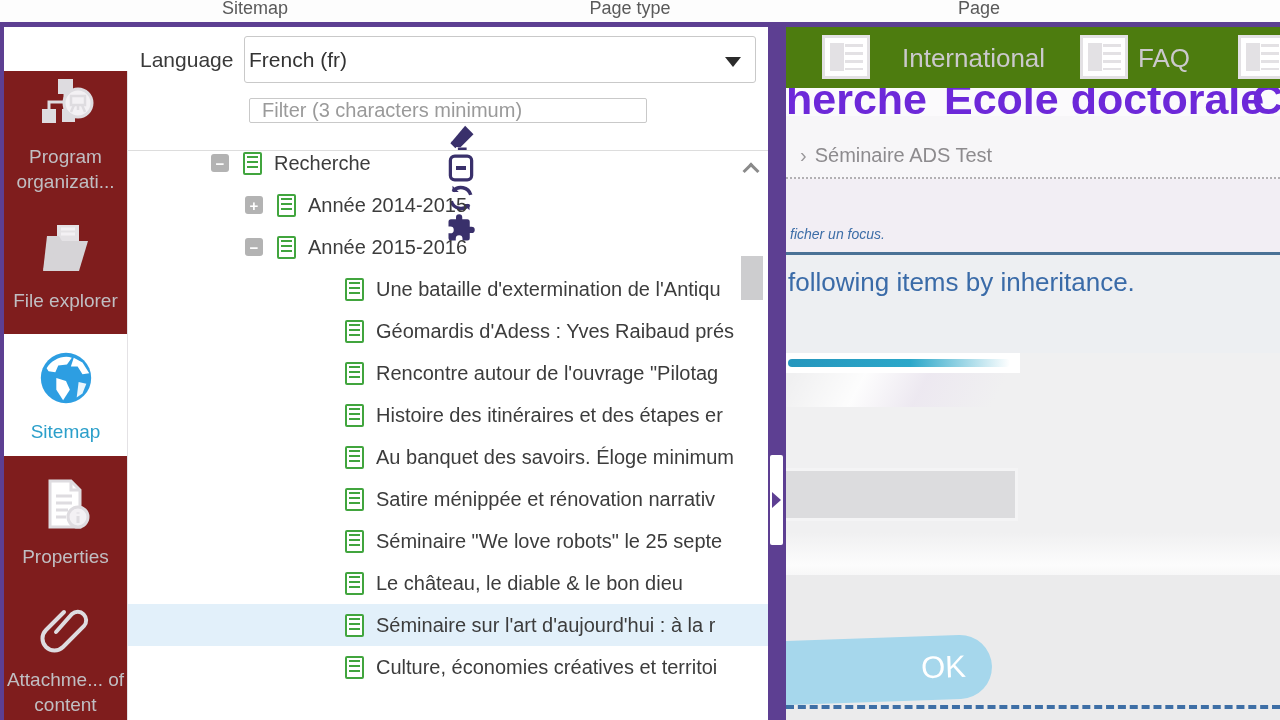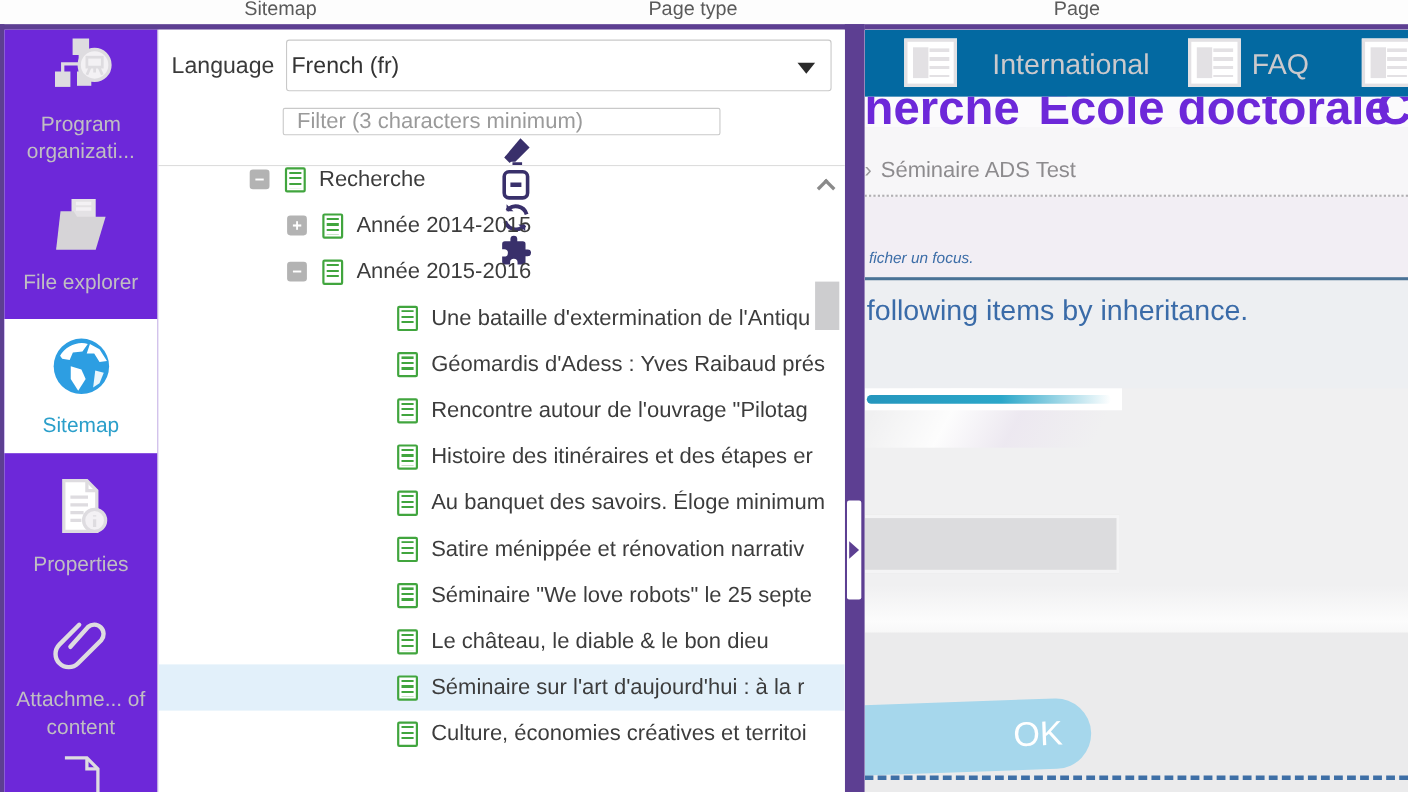--- a/index.html
+++ b/index.html
@@ -8,30 +8,30 @@
 
   
   #top-strip { position:absolute; left:0; top:0; width:1280px; height:22px; background:#fdfdfd; }
   #top-strip span { position:absolute; top:-2px; transform:translateX(-50%); font-size:18px; color:#5a5a5a; white-space:nowrap; }
   #purple-top { position:absolute; left:0; top:22px; width:1280px; height:5px; background:#5d3f92; }
 
   
   #bg-area { position:absolute; left:786px; top:27px; right:0; bottom:0; background:#f0f0f1; overflow:hidden; }
   #bg-deco { position:absolute; left:-70px; top:40px; width:620px; height:340px;
              background:linear-gradient(118deg, rgba(255,255,255,0) 30%, rgba(255,255,255,.85) 39%, rgba(234,226,240,.55) 47%, rgba(255,255,255,0) 57%); }
-  .tabs-row { position:absolute; left:0; top:0; right:0; height:61px; background:#0369a1;text-decoration:underline; }
+  .tabs-row { position:absolute; left:0; top:0; right:0; height:61px; background:#4d7c0f;text-decoration:underline; }
   .ptab-icon { position:absolute; top:8px; width:48px; height:44px; border:3px solid #e3e1e4; background:#fff; }
   .ptab-icon::before { content:""; position:absolute; left:5px; top:5px; width:14px; height:28px; background:#e3e1e4; }
   .ptab-icon::after  { content:""; position:absolute; right:4px; top:6px; width:18px; height:26px;
                        background:repeating-linear-gradient(#e3e1e4 0 3px, transparent 3px 8px); }
   .ptab-label { position:absolute; top:16px; font-size:26px; color:#cbc9cc; white-space:nowrap; }
   .big-heading { position:absolute; left:0; top:61px; right:0; height:28px; background:#fbfafc; overflow:hidden; }
   .big-heading span { position:absolute; top:-13px; font-size:43px; font-weight:bold; color:#6d28d9; white-space:nowrap; }
   .crumb-zone { position:absolute; left:0; top:89px; right:0; height:63px; background:#f7f6f8; border-bottom:2px dotted #b2b0b3; }
-  .crumb-zone .crumb { position:absolute; left:0; top:28px; font-size:20px; color:#8d8b8e; white-space:nowrap; }
+  .crumb-zone .crumb { position:absolute; left:14px; top:28px; font-size:20px; color:#8d8b8e; white-space:nowrap; }
   .crumb .chev { margin-right:8px; color:#9a989b; }
   .focus-zone { position:absolute; left:0; top:152px; right:0; height:73px; background:#f2eef4; }
   .focus-zone .txt { position:absolute; left:4px; bottom:10px; font-size:14px; font-style:italic; color:#3c6da7; white-space:nowrap; }
   .blue-line { position:absolute; left:0; top:225px; right:0; height:3px; background:#4a7296; }
   .inherit-zone { position:absolute; left:0; top:228px; right:0; height:98px; background:#edeff2; }
   .inherit-zone .txt { position:absolute; left:2px; top:12px; font-size:26px; color:#3a6ba8; white-space:nowrap; }
   .teal-strip { position:absolute; left:0; top:326px; width:234px; height:20px; background:#fff; }
   .teal-strip::before { content:""; position:absolute; left:2px; top:6px; width:222px; height:8px; border-radius:4px;
                         background:linear-gradient(to right, #2596bd, #2ba7c9 55%, rgba(43,167,201,0)); }
   .gray-box { position:absolute; left:-8px; top:441px; width:240px; height:53px; background:#dcdcde; border:3px solid #f4f4f5; }
@@ -45,21 +45,21 @@
 
   
   #panel { position:absolute; left:0; top:22px; width:786px; height:698px;
            border-top:5px solid #5d3f92; border-left:4px solid #5d3f92; border-right:18px solid #5d3f92;
            background:#fff; display:flex; }
   #splitter { position:absolute; left:770px; top:455px; width:13px; height:90px; background:#fff; border-radius:2px; }
   #splitter::after { content:""; position:absolute; left:2px; top:50%; margin-top:-8px;
                      border-top:8px solid transparent; border-bottom:8px solid transparent; border-left:9px solid #5d3f92; }
 
   
-  #sidebar { width:140px; background:#6d28d9; border-right:1px solid #e4e2e5; flex:none; }
+  #sidebar { width:124px; background:#7f1d1d; border-right:1px solid #e4e2e5; flex:none;margin-top:44px; }
   .side-item { display:flex; flex-direction:column; align-items:center; justify-content:center; text-align:center; }
   .side-item .slabel { font-size:19px; line-height:25px; color:#c0bec2; padding:0 2px; margin-top:6px; }
   .side-item.h1{height:128px} .side-item.h2{height:135px} .side-item.h3{height:122px}
   .side-item.h4{height:133px} .side-item.h5{height:138px} .side-item.h6{height:37px; justify-content:flex-start; overflow:hidden;}
   .side-item.active { background:#fff; }
   .side-item.active .slabel { color:#2b9fca; }
 
   
   #content { flex:1; background:#fff; display:flex; flex-direction:column; min-width:0; position:relative; }
   .lang-row { display:flex; align-items:center; margin:9px 12px 0 12px; height:47px; }

